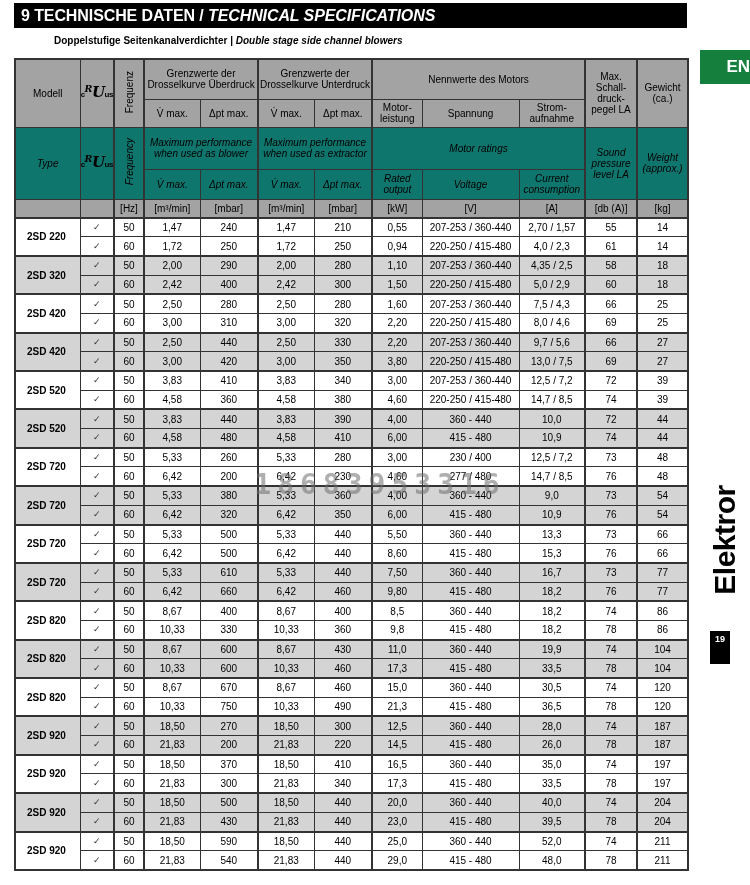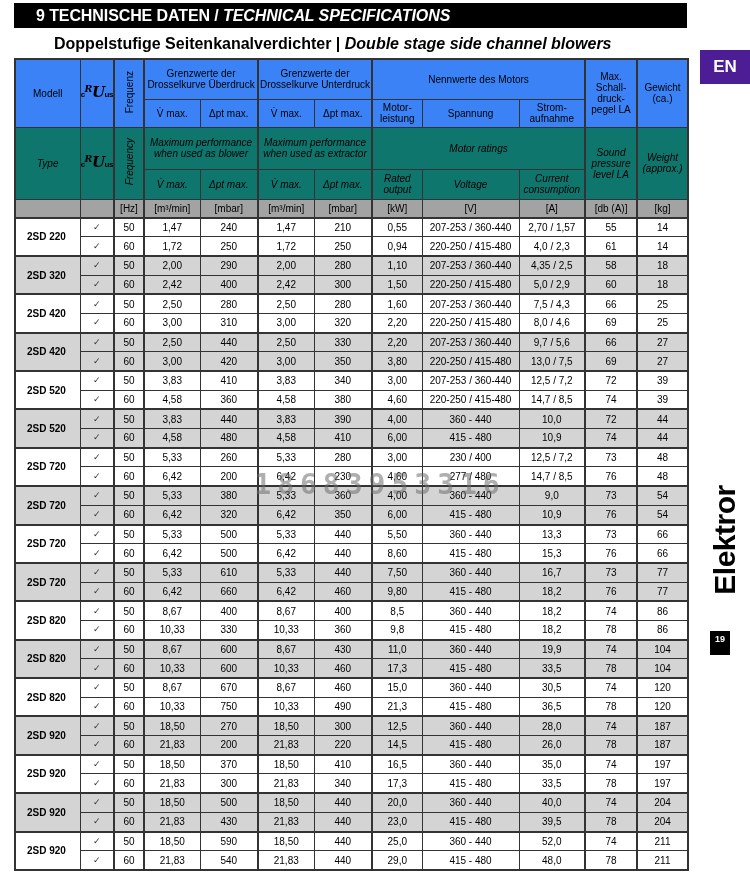--- a/index.html
+++ b/index.html
@@ -1,40 +1,40 @@
 <!DOCTYPE html>
 <html><head>
 <meta charset="utf-8">
 <style>
   html, body { margin: 0; padding: 0; background: #ffffff; }
   body { width: 750px; height: 885px; position: relative; overflow: hidden;
          font-family: "Liberation Sans", sans-serif; color: #000; }
 
   .title-bar { position: absolute; left: 14px; top: 3px; width: 673px; height: 25px;
                background: #000; color: #fff; font-weight: bold; font-size: 16px;
-               line-height: 25px; padding-left: 22px; box-sizing: border-box; letter-spacing: -0.1px; }
+               line-height: 25px; padding-left: 7px; box-sizing: border-box; letter-spacing: -0.1px; }
   .title-bar i { font-style: italic; }
-  .subtitle { position: absolute; left: 15px; top: 35px; font-size: 16px; font-weight: bold; padding-left: 39px; }
+  .subtitle { position: absolute; left: 15px; top: 35px; font-size: 10px; font-weight: bold; padding-left: 39px; }
   .subtitle i { font-style: italic; }
 
-  .en-tab { position: absolute; left: 700px; top: 50px; width: 50px; height: 34px; background: #4c1d95;
-            color: #fff; font-weight: bold; font-size: 17px; line-height: 34px; text-align: center; }
+  .en-tab { position: absolute; left: 700px; top: 50px; width: 50px; height: 34px; background: #15803d;
+            color: #fff; font-weight: bold; font-size: 17px; line-height: 34px; text-align: right; }
 
   .brand { position: absolute; left: 705px; top: 470px; width: 40px; height: 140px; }
   .brand span { position: absolute; left: 50%; top: 50%; transform: translate(-50%, -50%) rotate(-90deg);
                 font-weight: bold; font-size: 30px; letter-spacing: -0.5px; white-space: nowrap; }
-  .page-num { position: absolute; left: 710px; top: 631px; width: 20px; height: 24px; background: #000;
+  .page-num { position: absolute; left: 710px; top: 631px; width: 20px; height: 33px; background: #000;
               color: #fff; font-size: 9px; font-weight: bold; line-height: 17px; text-align: center; }
 
   table.spec { position: absolute; left: 14px; top: 58px; width: 673px; border-collapse: collapse;
                table-layout: fixed; font-size: 10px; }
   table.spec td { border: 1px solid #333; text-align: center; vertical-align: middle; padding: 0;
                   line-height: 11px; overflow: hidden; }
   table.spec { border: 2px solid #333; }
-  .hdr-de td { background: #3b82f6; }
+  .hdr-de td { background: #a3a3a3; }
   .hdr-en td { background: #0f766e; font-style: italic; }
   .unit-row td { background: #a3a3a3; height: 17px; }
   .vert { writing-mode: vertical-rl; transform: rotate(180deg); display: inline-block; }
   .ul-logo { font-size: 8px; font-weight: bold; letter-spacing: -0.5px; }
   .ul-logo b { font-size: 15px; font-style: italic; font-family: "DejaVu Serif", serif; }
 
   tr.data td { height: 17.7px; }
   tr.data td.model { font-weight: bold; text-align: left; padding-left: 11px; font-size: 10px; }
   tr.shade td { background: #d4d4d4; }
   tr.data td.check { font-size: 9px; color: #333; }

